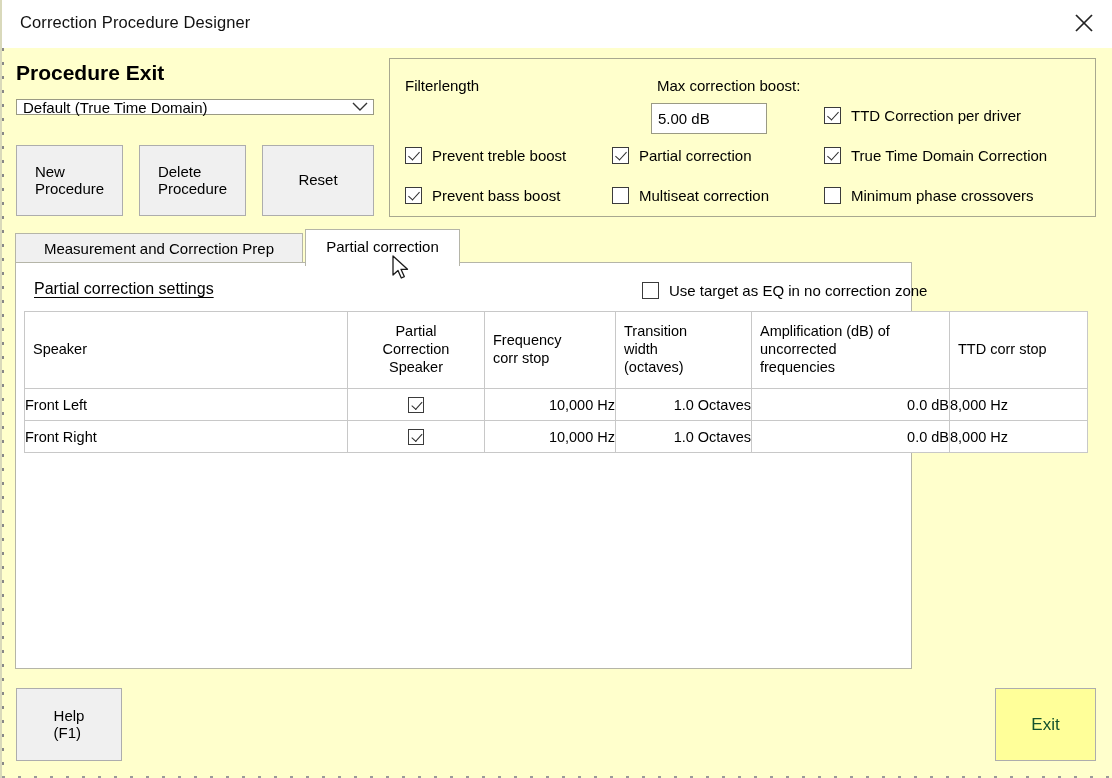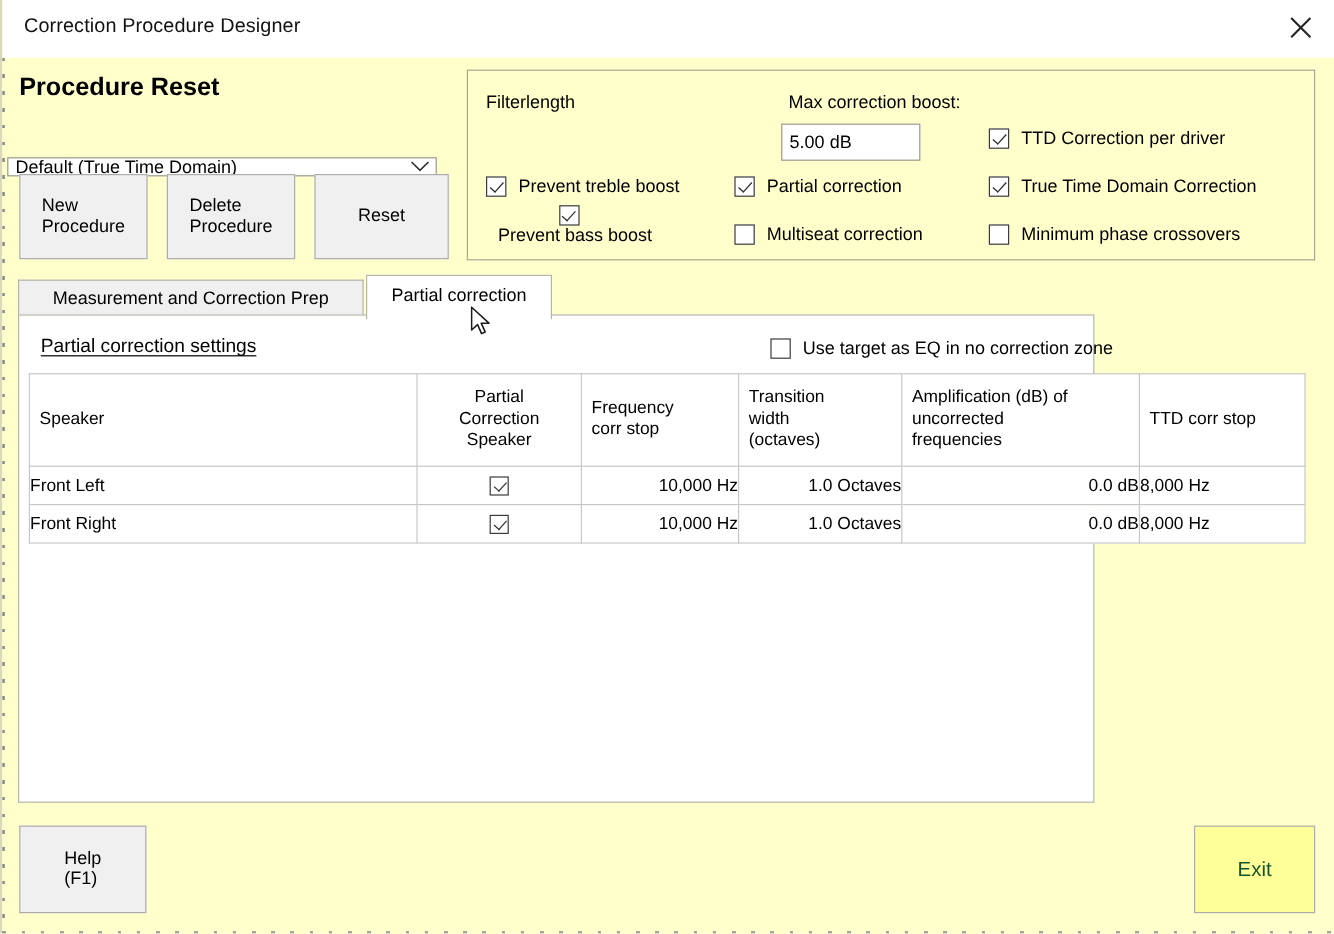--- a/index.html
+++ b/index.html
@@ -89,25 +89,24 @@
   }
   .combo .chev {
     width: 26px;
     display: flex;
     align-items: center;
     justify-content: center;
     flex: 0 0 auto;
   }
 
   #procedure-combo {
-    left: 4px;
+    left: 14px;
     top: 99px;
     width: 358px;
     height: 16px;
-    margin-top: 32px;
   }
 
   .btn {
     position: absolute;
     box-sizing: border-box;
     background: #f0f0f0;
     border: 1px solid #adadad;
     color: #000;
     font-family: "Liberation Sans", sans-serif;
     font-size: 15px;
@@ -198,21 +197,21 @@
     border-width: 0 1.9px 1.9px 0;
     transform: rotate(42deg);
   }
   .cbrow .cblabel {
     margin-left: 10px;
     font-size: 15px;
     color: #000;
   }
 
   #cb-prevent-treble { left: 15px;  top: 88px; }
-  #cb-prevent-bass   { left: 15px;  top: 112px; flex-direction: column; }
+  #cb-prevent-bass   { left: 15px;  top: 128px; }
   #cb-partial        { left: 222px; top: 88px; }
   #cb-multiseat      { left: 222px; top: 128px; }
   #cb-ttd-driver     { left: 434px; top: 48px; }
   #cb-ttd-correction { left: 434px; top: 88px; }
   #cb-minphase       { left: 434px; top: 128px; }
 
   
   #tabstrip {
     position: absolute;
     left: 13px;
@@ -410,21 +409,21 @@
   <div class="titlebar">
     <div class="titlebar-text">Correction Procedure Designer</div>
     <button class="close-btn">
       <svg width="22" height="22" viewBox="0 0 22 22" aria-hidden="true">
         <line x1="3" y1="3" x2="19" y2="19" stroke="#222" stroke-width="1.7"></line>
         <line x1="19" y1="3" x2="3" y2="19" stroke="#222" stroke-width="1.7"></line>
       </svg>
     </button>
   </div>
 
-  <div class="proc-title">Procedure Reset</div>
+  <div class="proc-title">Procedure Exit</div>
 
   <div class="combo" id="procedure-combo">
     <span class="combo-text">Default (True Time Domain)</span>
     <span class="chev">
       <svg width="16" height="10" viewBox="0 0 16 10" aria-hidden="true">
         <polyline points="1,1 8,8 15,1" fill="none" stroke="#333" stroke-width="1.4"></polyline>
       </svg>
     </span>
   </div>
 

